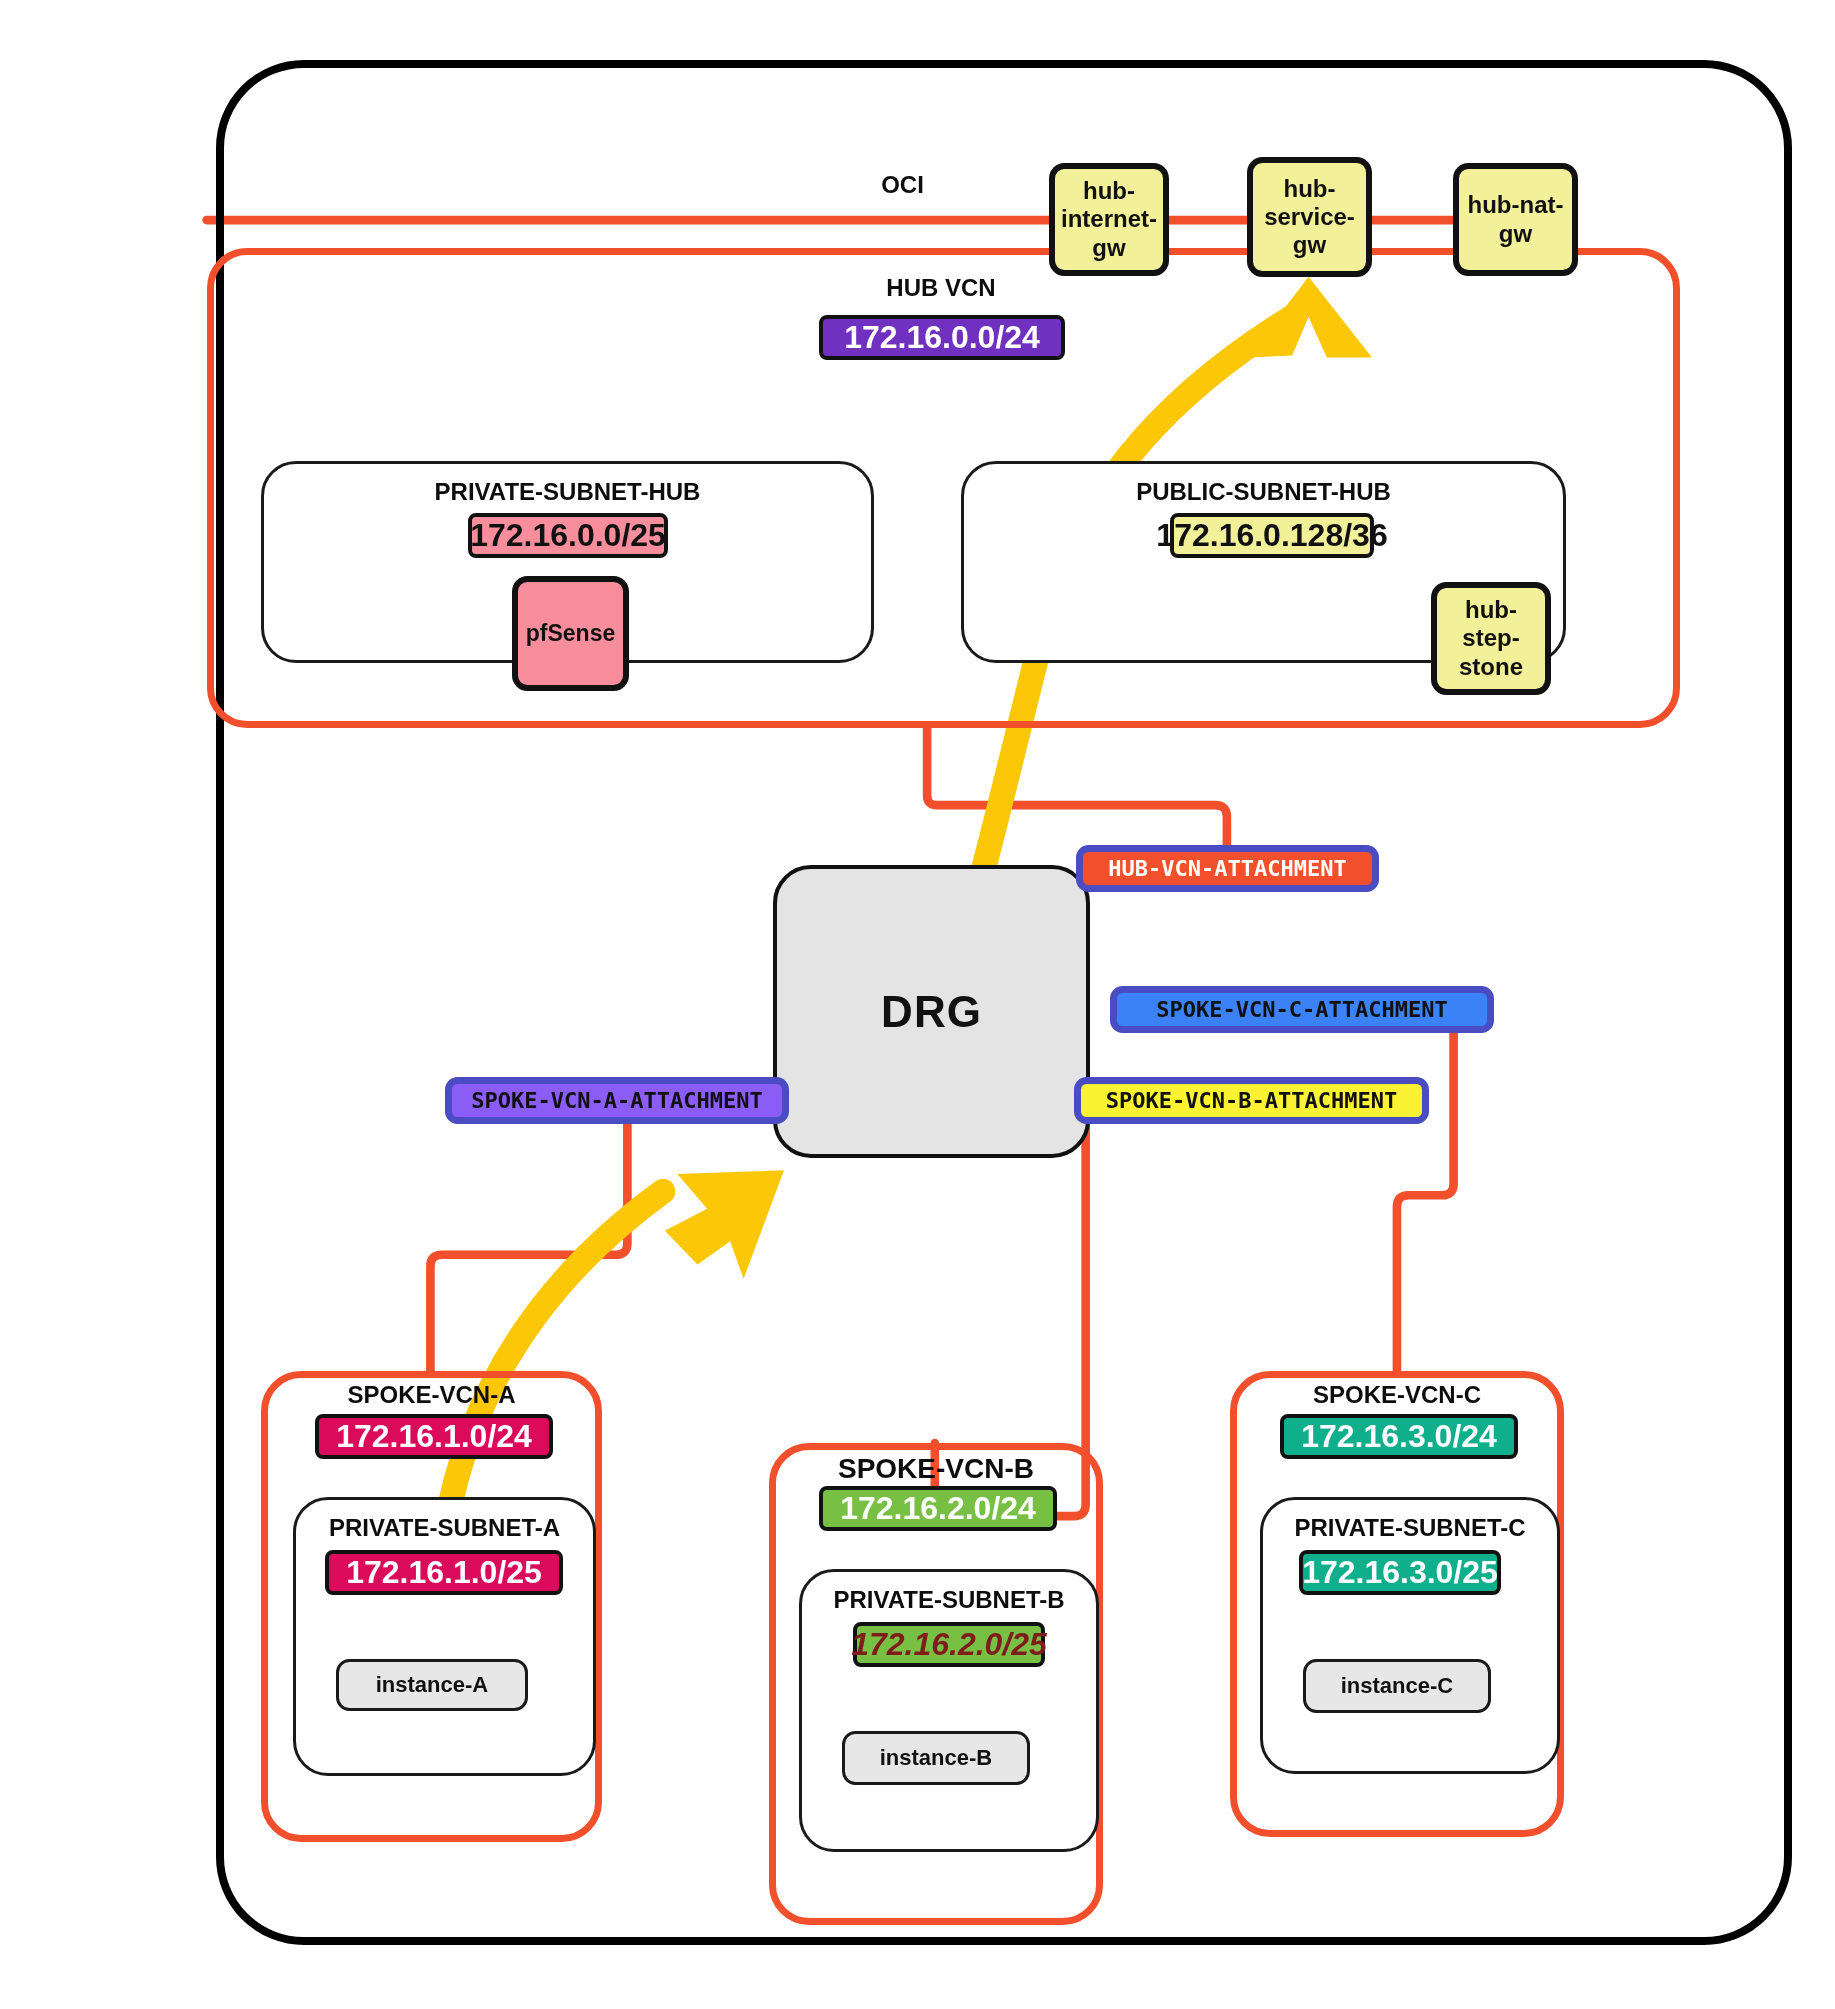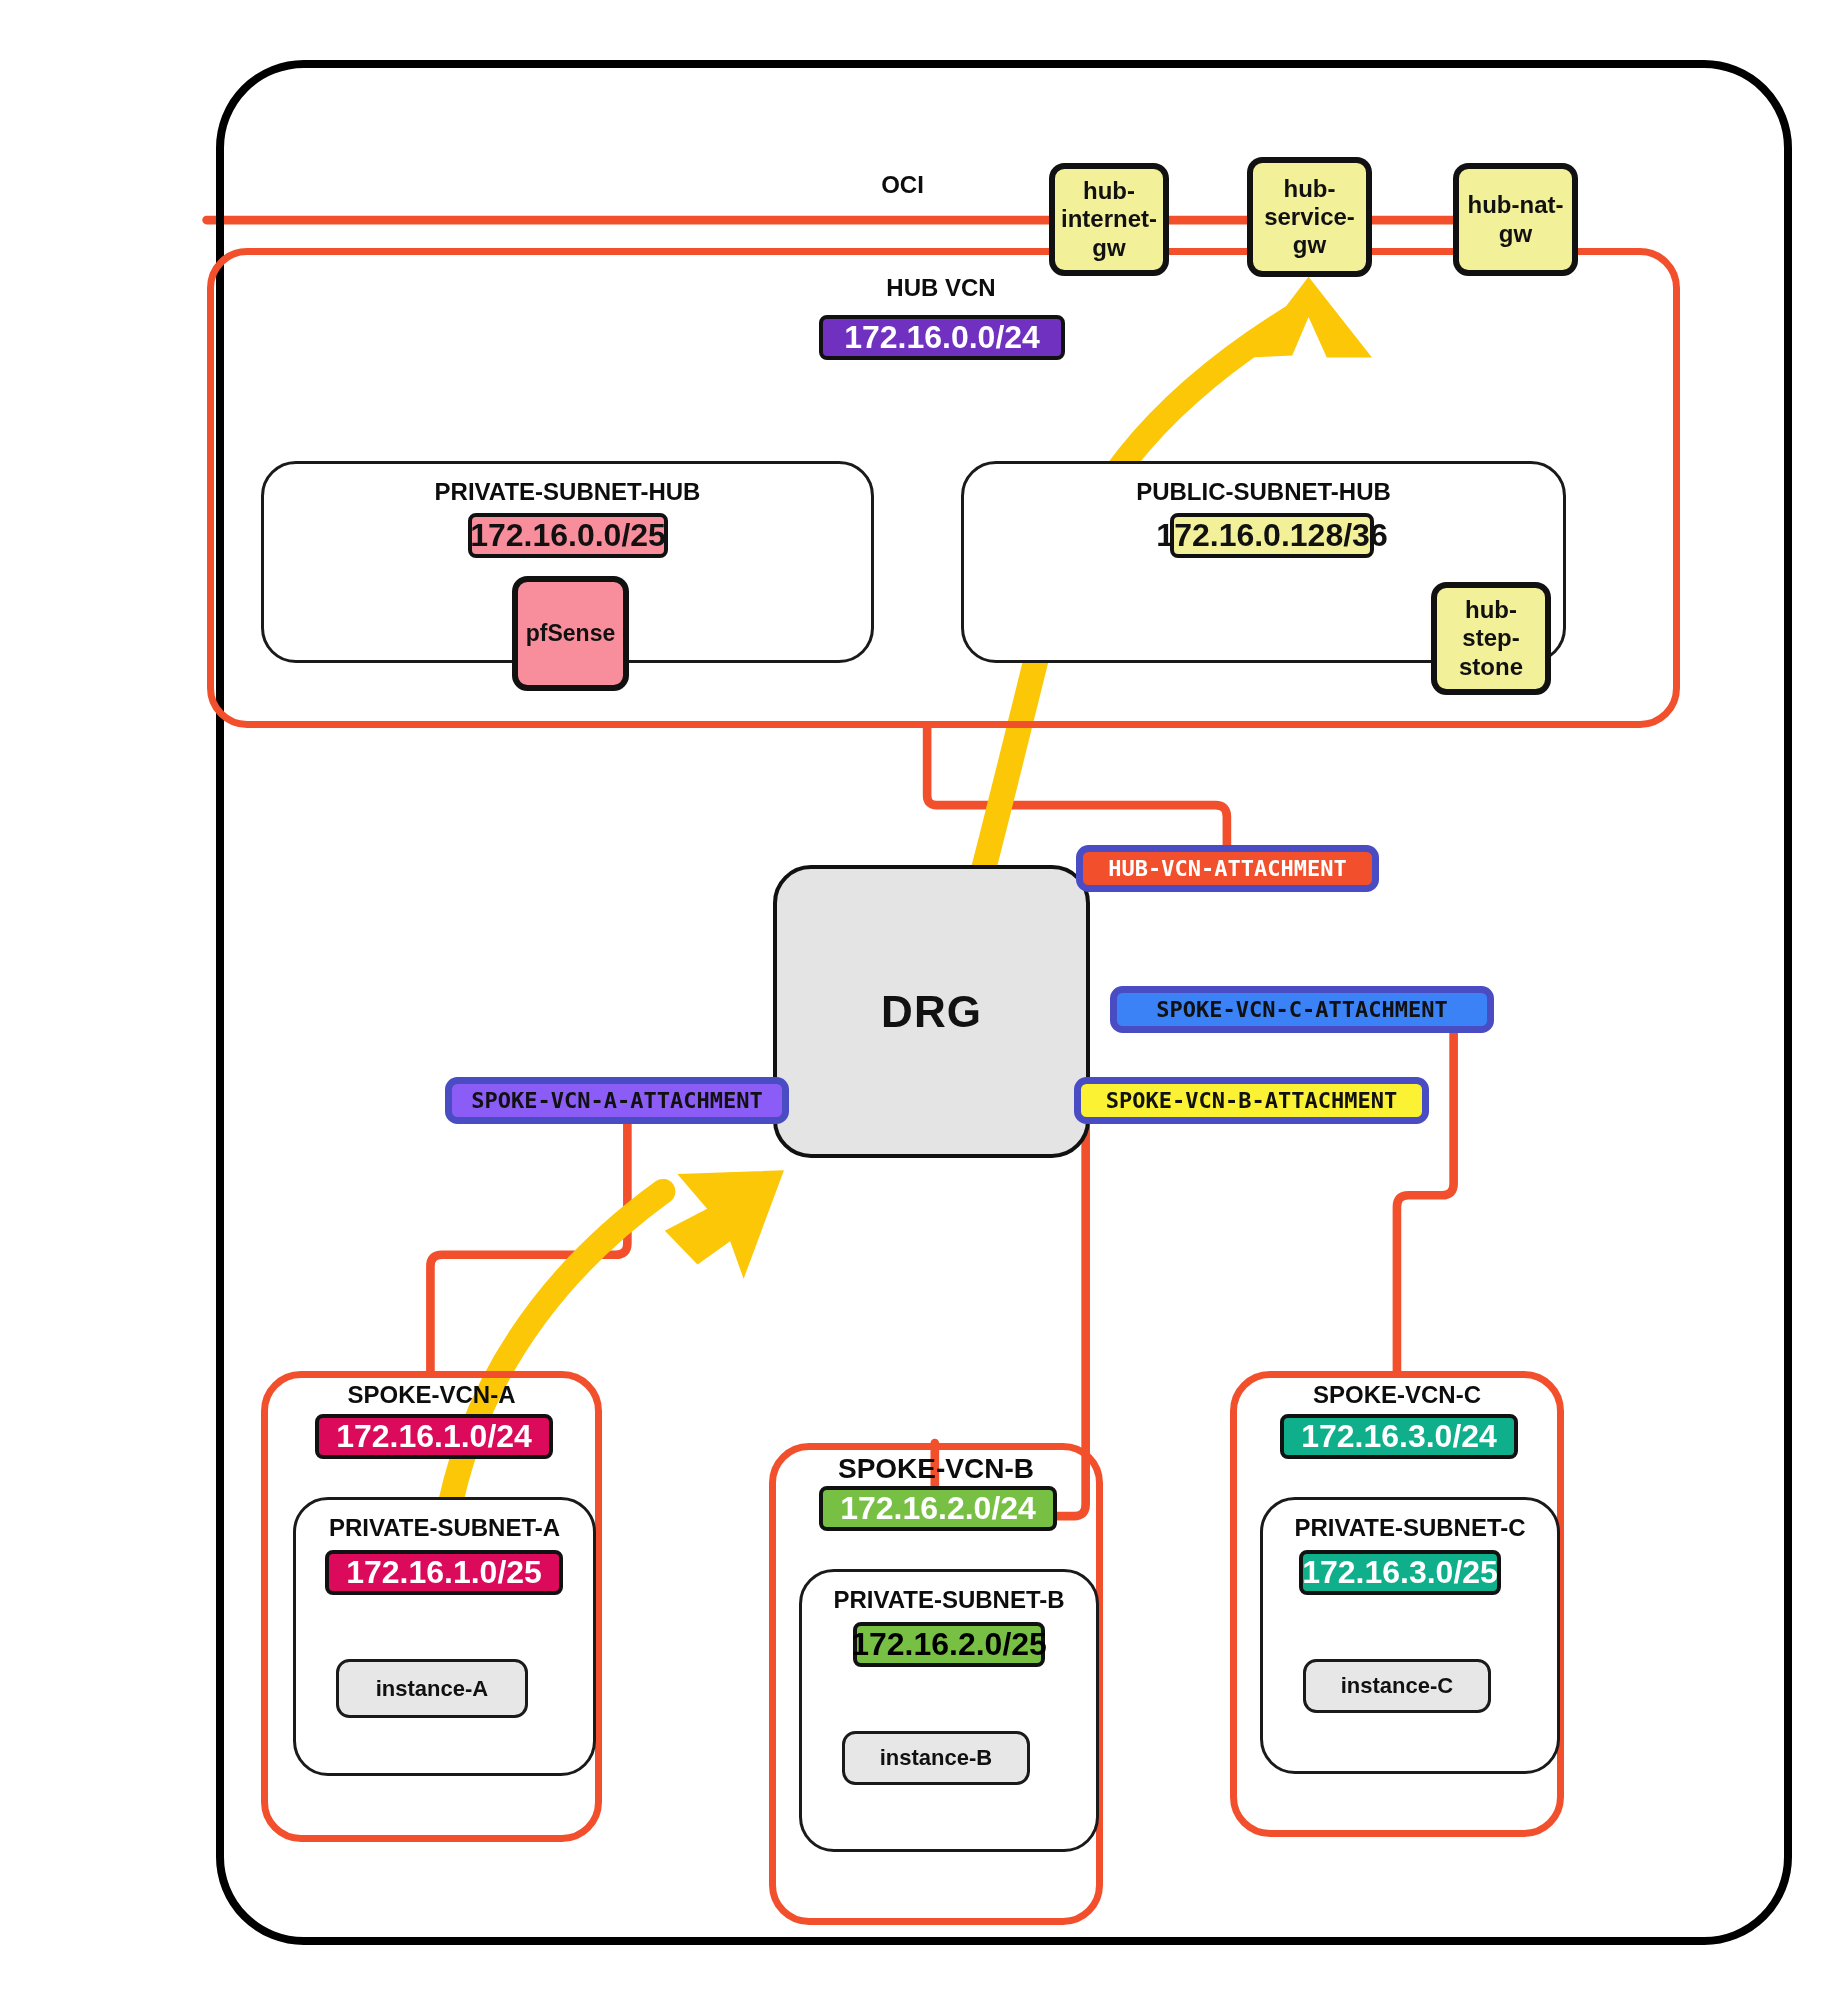--- a/index.html
+++ b/index.html
@@ -97,21 +97,21 @@
     justify-content: center;
     box-sizing: border-box;
     white-space: nowrap;
   }
   .c-hubvcn  { left: 819px; top: 315px; width: 246px; height: 45px; background: #7030C0; color: #ffffff; }
   .c-privhub { left: 468px; top: 513px; width: 200px; height: 45px; background: #F88E9C; color: #111111; }
   .c-pubhub  { left: 1170px; top: 513px; width: 204px; height: 45px; background: #F3F09A; color: #111111; }
   .c-spokea  { left: 315px; top: 1414px; width: 238px; height: 45px; background: #DB0A5B; color: #ffffff; }
   .c-priva   { left: 325px; top: 1550px; width: 238px; height: 45px; background: #DB0A5B; color: #ffffff; }
   .c-spokeb  { left: 819px; top: 1486px; width: 238px; height: 45px; background: #78C044; color: #ffffff; }
-  .c-privb   { left: 853px; top: 1622px; width: 192px; height: 45px; background: #78C044; color: #000000; }
+  .c-privb   { left: 853px; top: 1622px; width: 192px; height: 45px; background: #78C044; color: #7f1d1d; font-style: italic; }
   .c-spokec  { left: 1280px; top: 1414px; width: 238px; height: 45px; background: #0FAF8B; color: #ffffff; }
   .c-privc   { left: 1299px; top: 1550px; width: 202px; height: 45px; background: #0FAF8B; color: #ffffff; }
 
   
   .gw {
     position: absolute;
     background: #F3F09A;
     border: 6.7px solid #111111;
     border-radius: 15.4px;
     font-weight: bold;
@@ -153,21 +153,21 @@
     border: 3.8px solid #1a1a1a;
     border-radius: 13.4px;
     font-weight: bold;
     font-size: 22px;
     color: #111111;
     display: flex;
     align-items: center;
     justify-content: center;
     box-sizing: border-box;
   }
-  .inst-a { left: 336px; top: 1659px; width: 192px; height: 59px; }
+  .inst-a { left: 336px; top: 1659px; width: 192px; height: 52px; }
   .inst-b { left: 842px; top: 1731px; width: 188px; height: 54px; }
   .inst-c { left: 1303px; top: 1659px; width: 188px; height: 54px; }
 
   
   .drg {
     position: absolute;
     left: 773px; top: 865px;
     width: 317px; height: 293px;
     background: #E4E4E4;
     border: 4.8px solid #111111;

